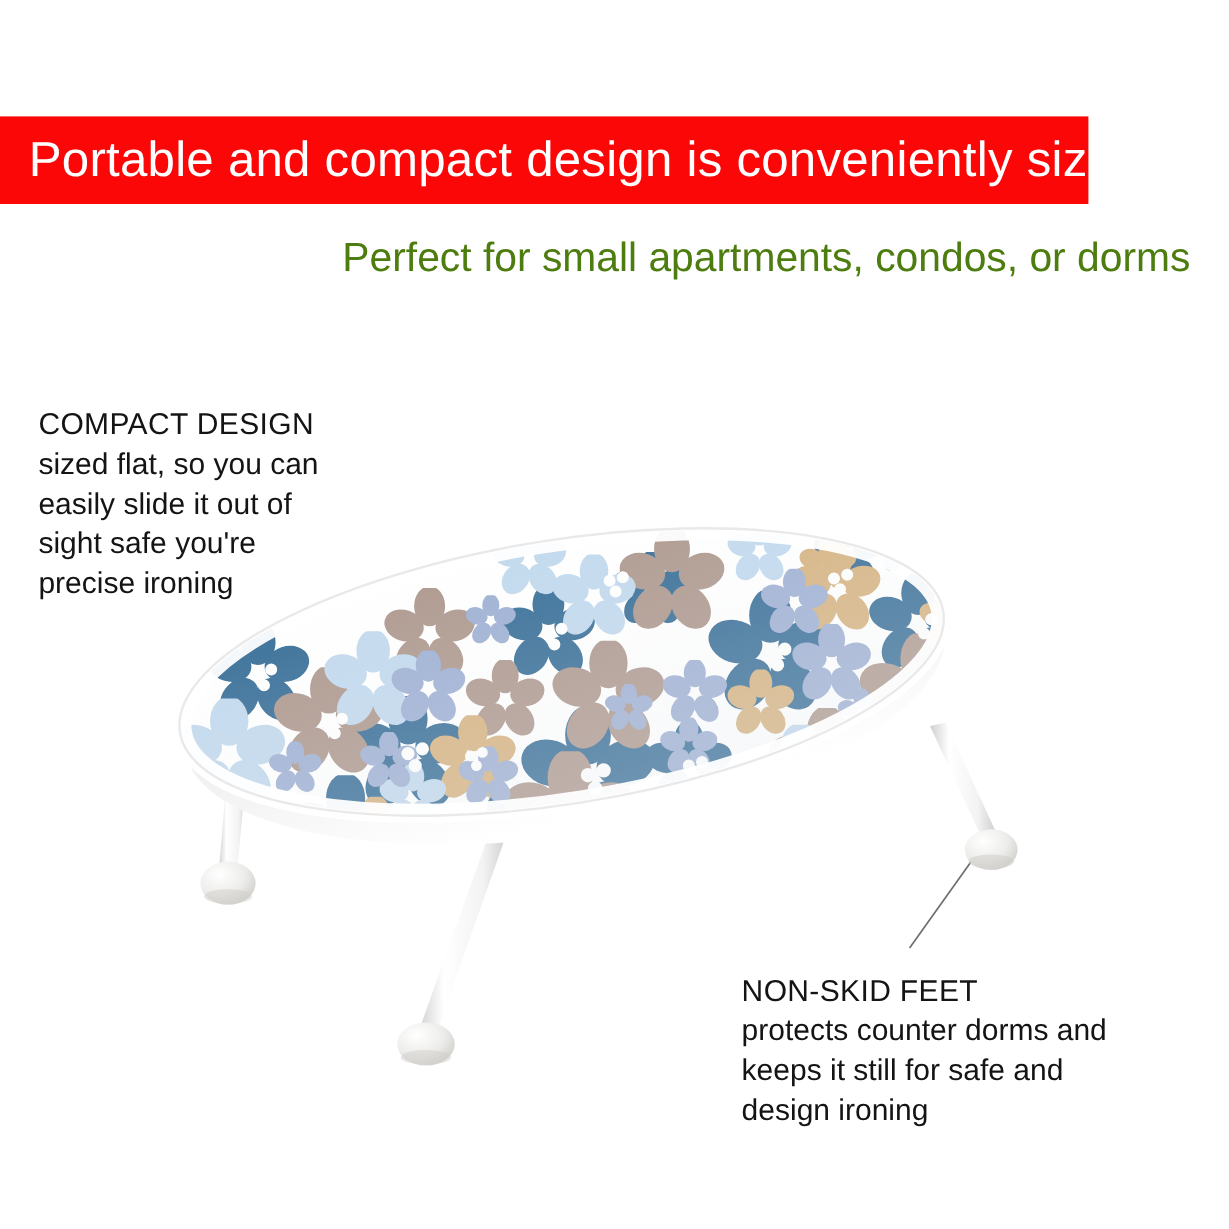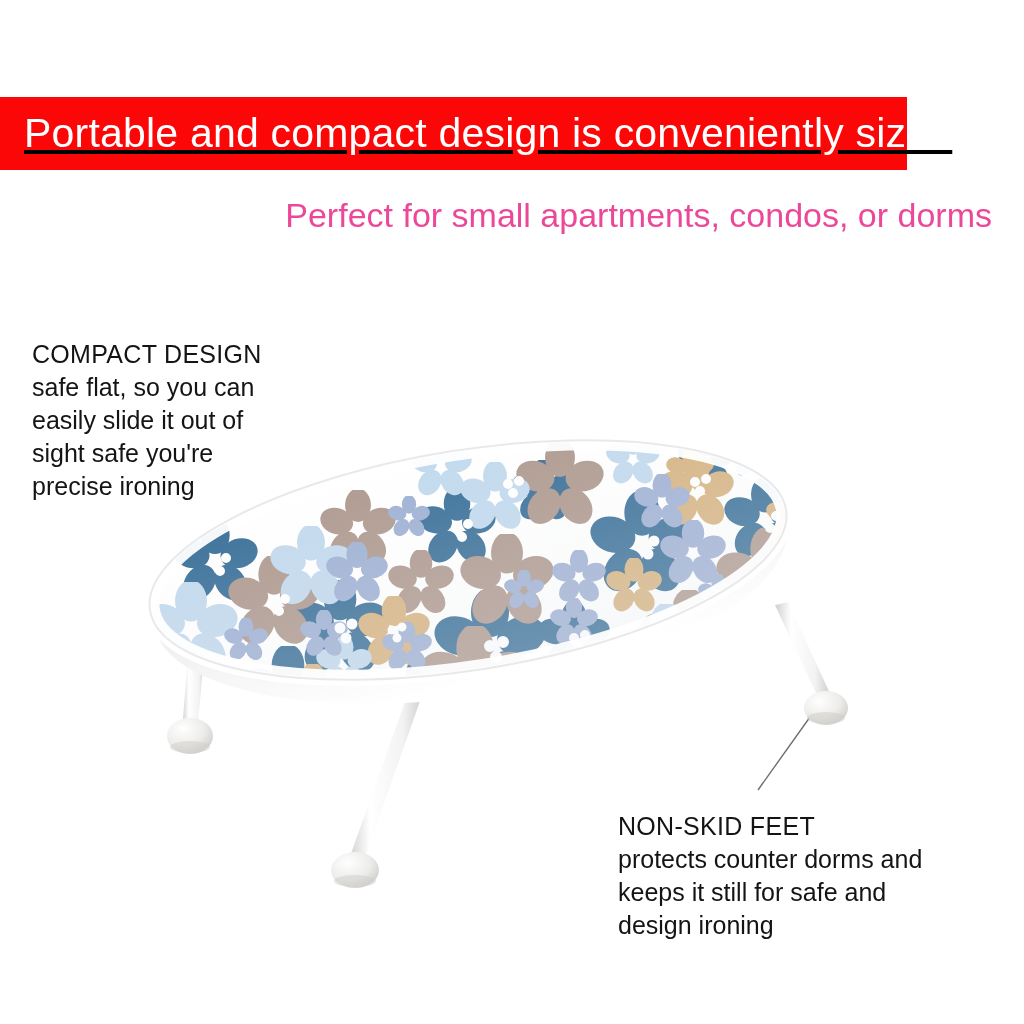--- a/index.html
+++ b/index.html
@@ -22,38 +22,37 @@
   
   .banner {
     position: absolute;
     left: 0;
     top: 97px;
     width: 907px;
     height: 73px;
     background: #fb0707;
     display: flex;
     align-items: center;
-    text-decoration: underline;
   }
   .banner-text {
     color: #ffffff;
     font-size: 41px;
     font-weight: 400;
     letter-spacing: 0.2px;
     padding-left: 24px;
     white-space: nowrap;
     line-height: 1;
   }
 
   
   .subtitle {
     position: absolute;
     right: 32px;
     top: 196px;
-    color: #ec4899;
+    color: #4d7c0f;
     font-size: 34px;
     font-weight: 400;
     white-space: nowrap;
     line-height: 1.15;
   }
 
   
   .callout {
     position: absolute;
     color: #141414;
@@ -103,21 +102,21 @@
 <div id="stage">
 
   <div class="banner">
     <div class="banner-text">Portable and compact design is conveniently sized</div>
   </div>
 
   <div class="subtitle">Perfect for small apartments, condos, or dorms</div>
 
   <div class="callout" id="callout-compact">
     <span class="headline">COMPACT DESIGN</span>
-    <span class="body-line">safe flat, so you can</span>
+    <span class="body-line">sized flat, so you can</span>
     <span class="body-line">easily slide it out of</span>
     <span class="body-line">sight safe you're</span>
     <span class="body-line">precise ironing</span>
   </div>
 
   <div class="callout" id="callout-feet">
     <span class="headline">NON-SKID FEET</span>
     <span class="body-line">protects counter dorms and</span>
     <span class="body-line">keeps it still for safe and</span>
     <span class="body-line">design ironing</span>

